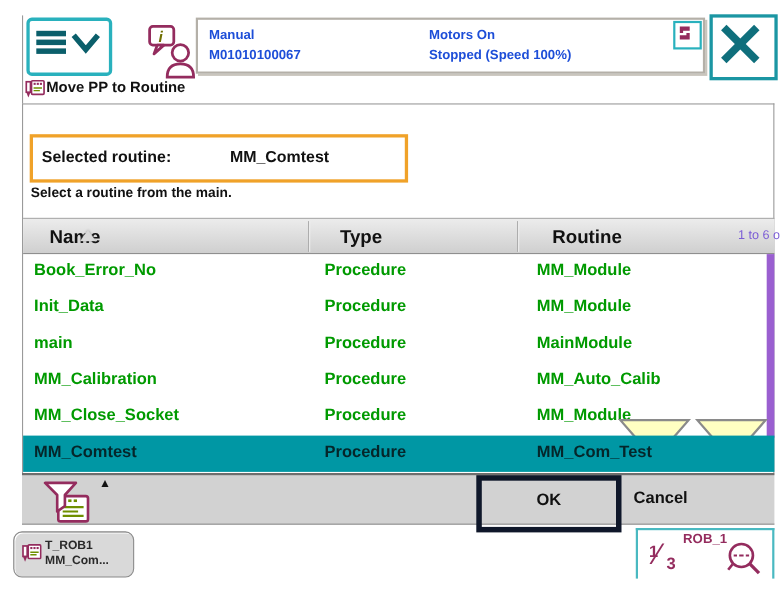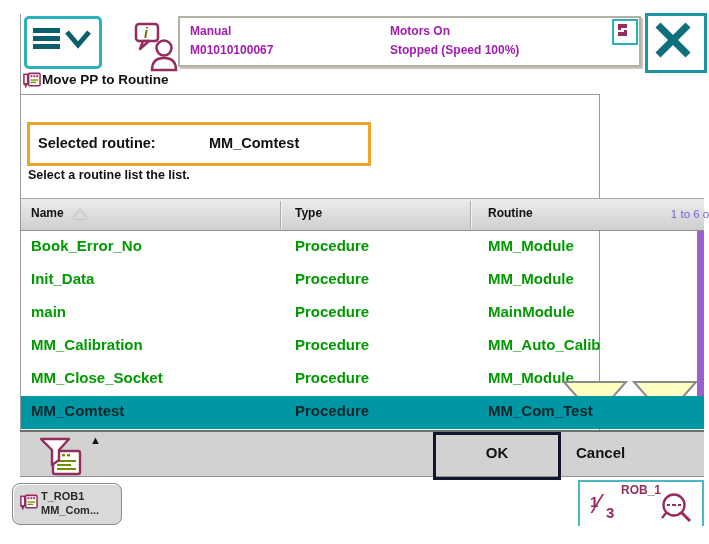--- a/index.html
+++ b/index.html
@@ -5,62 +5,62 @@
   html,body{margin:0;padding:0;background:#fff;}
   #screen{position:relative;width:709px;height:544px;background:#fff;overflow:hidden;
           font-family:"Liberation Sans","DejaVu Sans",sans-serif;-webkit-font-smoothing:antialiased;}
   .abs{position:absolute;}
 
   
   #menu-btn{left:24px;top:16px;width:72px;height:47px;background:#fff;border:3px solid #29b1bd;border-radius:5px;cursor:pointer;}
   #info-btn{left:134px;top:22px;width:44px;height:50px;cursor:pointer;}
   #status-box{left:178px;top:16px;width:459px;height:47px;background:#fff;border:2px solid #b4b0a8;
               box-shadow:2px 2px 0 #c9c5bd;cursor:pointer;}
-  .status-col{position:absolute;top:4px;font-size:12px;font-weight:bold;color:#a21caf;line-height:19px;white-space:nowrap;}
+  .status-col{position:absolute;top:4px;font-size:12px;font-weight:bold;color:#1d4ed8;line-height:19px;white-space:nowrap;}
   #mini-icon{left:612px;top:19px;width:22px;height:22px;background:#fff;border:2px solid #29b1bd;}
   #close-btn{left:645px;top:13px;width:56px;height:54px;background:#fff;border:3px solid #1b96a3;cursor:pointer;}
 
   
   #title-row{left:20px;top:69px;width:684px;height:25px;padding-left:28px;}
   #title-text{position:absolute;left:22px;top:3px;font-size:13.5px;font-weight:bold;color:#111;white-space:nowrap;}
 
   
-  #window{left:20px;top:94px;width:580px;height:336px;background:#fff;border-left:1px solid #9a9a9a;border-right:1px solid #9a9a9a;border-top:1px solid #9a9a9a;box-sizing:border-box;}
+  #window{left:20px;top:94px;width:684px;height:336px;background:#fff;border-left:1px solid #9a9a9a;border-right:1px solid #9a9a9a;border-top:1px solid #9a9a9a;box-sizing:border-box;}
   #left-rail{left:20px;top:14px;width:1px;height:80px;background:#9a9a9a;}
 
   #sel-box{left:6px;top:27px;width:338px;height:38px;border:3px solid #f0a229;background:#fff;}
   #sel-label{position:absolute;left:8px;top:10px;font-size:14.5px;font-weight:bold;color:#111;}
   #sel-value{position:absolute;left:179px;top:10px;font-size:14.5px;font-weight:bold;color:#111;}
   #hint{left:7px;top:73px;font-size:12.5px;font-weight:bold;color:#111;}
 
   
   #thead{left:0px;top:103px;width:683px;height:33px;background:linear-gradient(#ececec,#cfcfcf);
          border-top:1px solid #a8a8a8;border-bottom:1px solid #8f8f8f;box-sizing:border-box;}
-  .th{position:absolute;top:7px;font-size:12px;font-weight:bold;color:#111;cursor:pointer;}
+  .th{position:absolute;top:7px;font-size:17px;font-weight:bold;color:#111;cursor:pointer;margin-left:14px;}
   .th-sep{position:absolute;top:2px;width:1px;height:28px;background:#adadad;box-shadow:1px 0 0 #f4f4f4;}
   #sort-tri{position:absolute;left:52px;top:10px;width:0;height:0;border-left:7px solid transparent;
             border-right:7px solid transparent;border-bottom:10px solid #d9d9d9;
             filter:drop-shadow(0 0 1px #9a9a9a);}
   #range-label{position:absolute;right:-18px;top:9px;font-size:11.5px;color:#7b5dd6;white-space:nowrap;}
 
   #list{left:0px;top:136px;width:683px;height:199px;}
   .row{position:relative;height:33px;cursor:pointer;}
   .row .cell{position:absolute;top:6px;font-size:15px;font-weight:bold;color:#009a00;white-space:nowrap;}
   .row .c-name{left:10px;} .row .c-type{left:274px;} .row .c-module{left:467px;}
   .row.selected{background:#0097a4;z-index:4;}
   .row.selected .cell{color:#05262a;}
   #scroll-arrows{position:absolute;left:540px;top:150px;z-index:3;}
   #vscroll{position:absolute;left:676px;top:0px;width:7px;height:167px;background:#9a5fd0;z-index:1;cursor:pointer;}
 
   
   #btnbar{left:20px;top:430px;width:684px;height:47px;background:#d2d2d2;border-top:2px solid #6e6e6e;
           border-bottom:1px solid #8f8f8f;box-sizing:border-box;}
   #filter-btn{position:absolute;left:18px;top:5px;width:46px;height:40px;cursor:pointer;}
   #collapse-tri{position:absolute;left:70px;top:2px;font-size:11px;color:#111;cursor:pointer;}
-  #ok-btn{position:absolute;left:413px;top:0px;width:122px;height:42px;border:3px solid #0f172a;cursor:pointer;}
+  #ok-btn{position:absolute;left:413px;top:0px;width:122px;height:42px;border:5px solid #0f172a;cursor:pointer;}
   #ok-label{position:absolute;left:0;top:9px;width:100%;text-align:center;font-size:15px;font-weight:bold;color:#111;}
   #cancel-btn{position:absolute;left:556px;top:3px;width:110px;height:40px;cursor:pointer;}
   #cancel-label{position:absolute;left:0;top:9px;width:100%;text-align:left;font-size:15px;font-weight:bold;color:#111;}
 
   
   #task-btn{left:12px;top:483px;width:108px;height:40px;background:#d9d9d9;border:1.5px solid #8a8a8a;
             border-radius:8px;box-shadow:inset 1px 1px 0 #fff;cursor:pointer;}
   #task-text{position:absolute;left:28px;top:5px;font-size:11px;font-weight:bold;color:#2a2a2a;line-height:14px;white-space:nowrap;}
   #task-icon{position:absolute;left:6px;top:8px;}
   #quickset{left:578px;top:480px;width:126px;height:46px;background:#fff;border-top:2px solid #49b9c1;
@@ -136,21 +136,21 @@
     <div id="title-text">Move PP to Routine</div>
   </div>
 
   <div class="abs" id="window">
 
     <div class="abs" id="sel-box">
       <span id="sel-label">Selected routine:</span>
       <span id="sel-value">MM_Comtest</span>
     </div>
 
-    <div class="abs" id="hint">Select a routine list the list.</div>
+    <div class="abs" id="hint">Select a routine from the main.</div>
 
     <div class="abs" id="thead">
       <span class="th" style="left:10px;">Name</span>
       <span id="sort-tri"></span>
       <span class="th-sep" style="left:259px;"></span>
       <span class="th" style="left:274px;">Type</span>
       <span class="th-sep" style="left:449px;"></span>
       <span class="th" style="left:467px;">Routine</span>
       <span id="range-label">1 to 6 of 7</span>
     </div>

